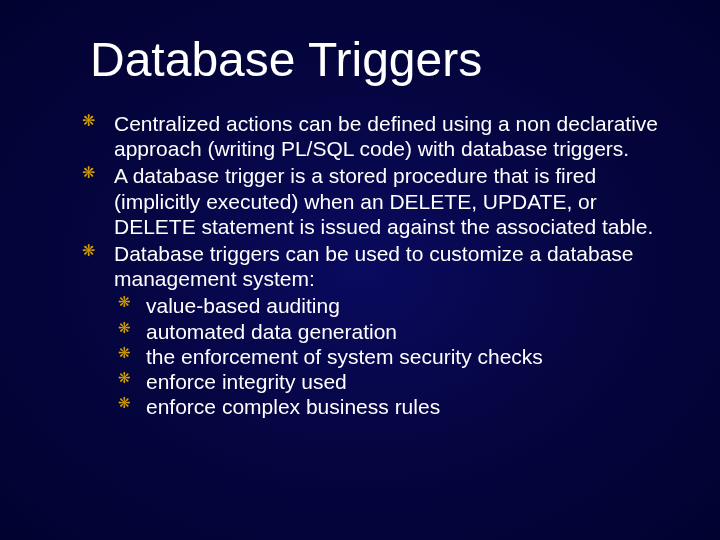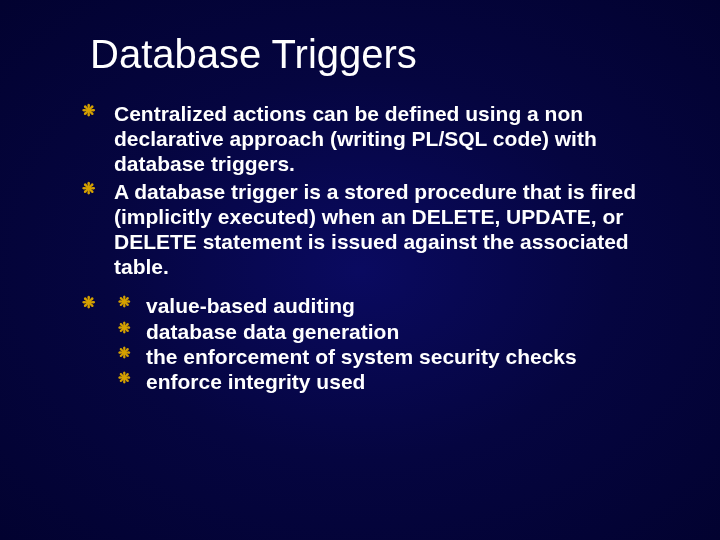--- a/index.html
+++ b/index.html
@@ -12,53 +12,52 @@
     color: #ffffff;
     overflow: hidden;
   }
   .slide {
     width: 720px;
     height: 540px;
     box-sizing: border-box;
     padding: 20px 50px 30px 50px;
   }
   .title {
-    font-size: 40px;
+    font-size: 48px;
     font-weight: normal;
     color: #ffffff;
     margin: 12px 0 24px 40px;
   }
   .content {
     margin-left: 30px;
   }
   ul.main {
     list-style: none;
     padding: 0;
     margin: 0;
   }
   ul.main > li {
     position: relative;
     padding-left: 34px;
     font-size: 21px;
     line-height: 1.2;
     margin-bottom: 2px;
-    font-weight: bold;
   }
   ul.main > li::before {
     content: "❋";
     position: absolute;
     left: 2px;
     top: 0;
     color: #d4a000;
     font-size: 16px;
   }
   ul.sub {
     list-style: none;
     padding: 0;
-    margin: 14px 0 0 0;
+    margin: 2px 0 0 0;
   }
   ul.sub > li {
     position: relative;
     padding-left: 32px;
     font-size: 21px;
     line-height: 1.2;
   }
   ul.sub > li::before {
     content: "❋";
     position: absolute;
@@ -75,30 +74,34 @@
   <div class="title">Database Triggers</div>
   <div class="content">
     <ul class="main">
       <li>
         <span>Centralized actions can be defined using a non declarative approach (writing PL/SQL code) with database triggers.</span>
       </li>
       <li>
         <span>A database trigger is a stored procedure that is fired (implicitly executed) when an DELETE, UPDATE, or DELETE statement is issued against the associated table.</span>
       </li>
       <li>
+        <span>Database triggers can be used to customize a database management system:</span>
         <ul class="sub">
           <li>
             <span>value-based auditing</span>
           </li>
           <li>
-            <span>database data generation</span>
+            <span>automated data generation</span>
           </li>
           <li>
             <span>the enforcement of system security checks</span>
           </li>
           <li>
             <span>enforce integrity used</span>
+          </li>
+          <li>
+            <span>enforce complex business rules</span>
           </li>
         </ul>
       </li>
     </ul>
   </div>
 </div>
 
 </body></html>

